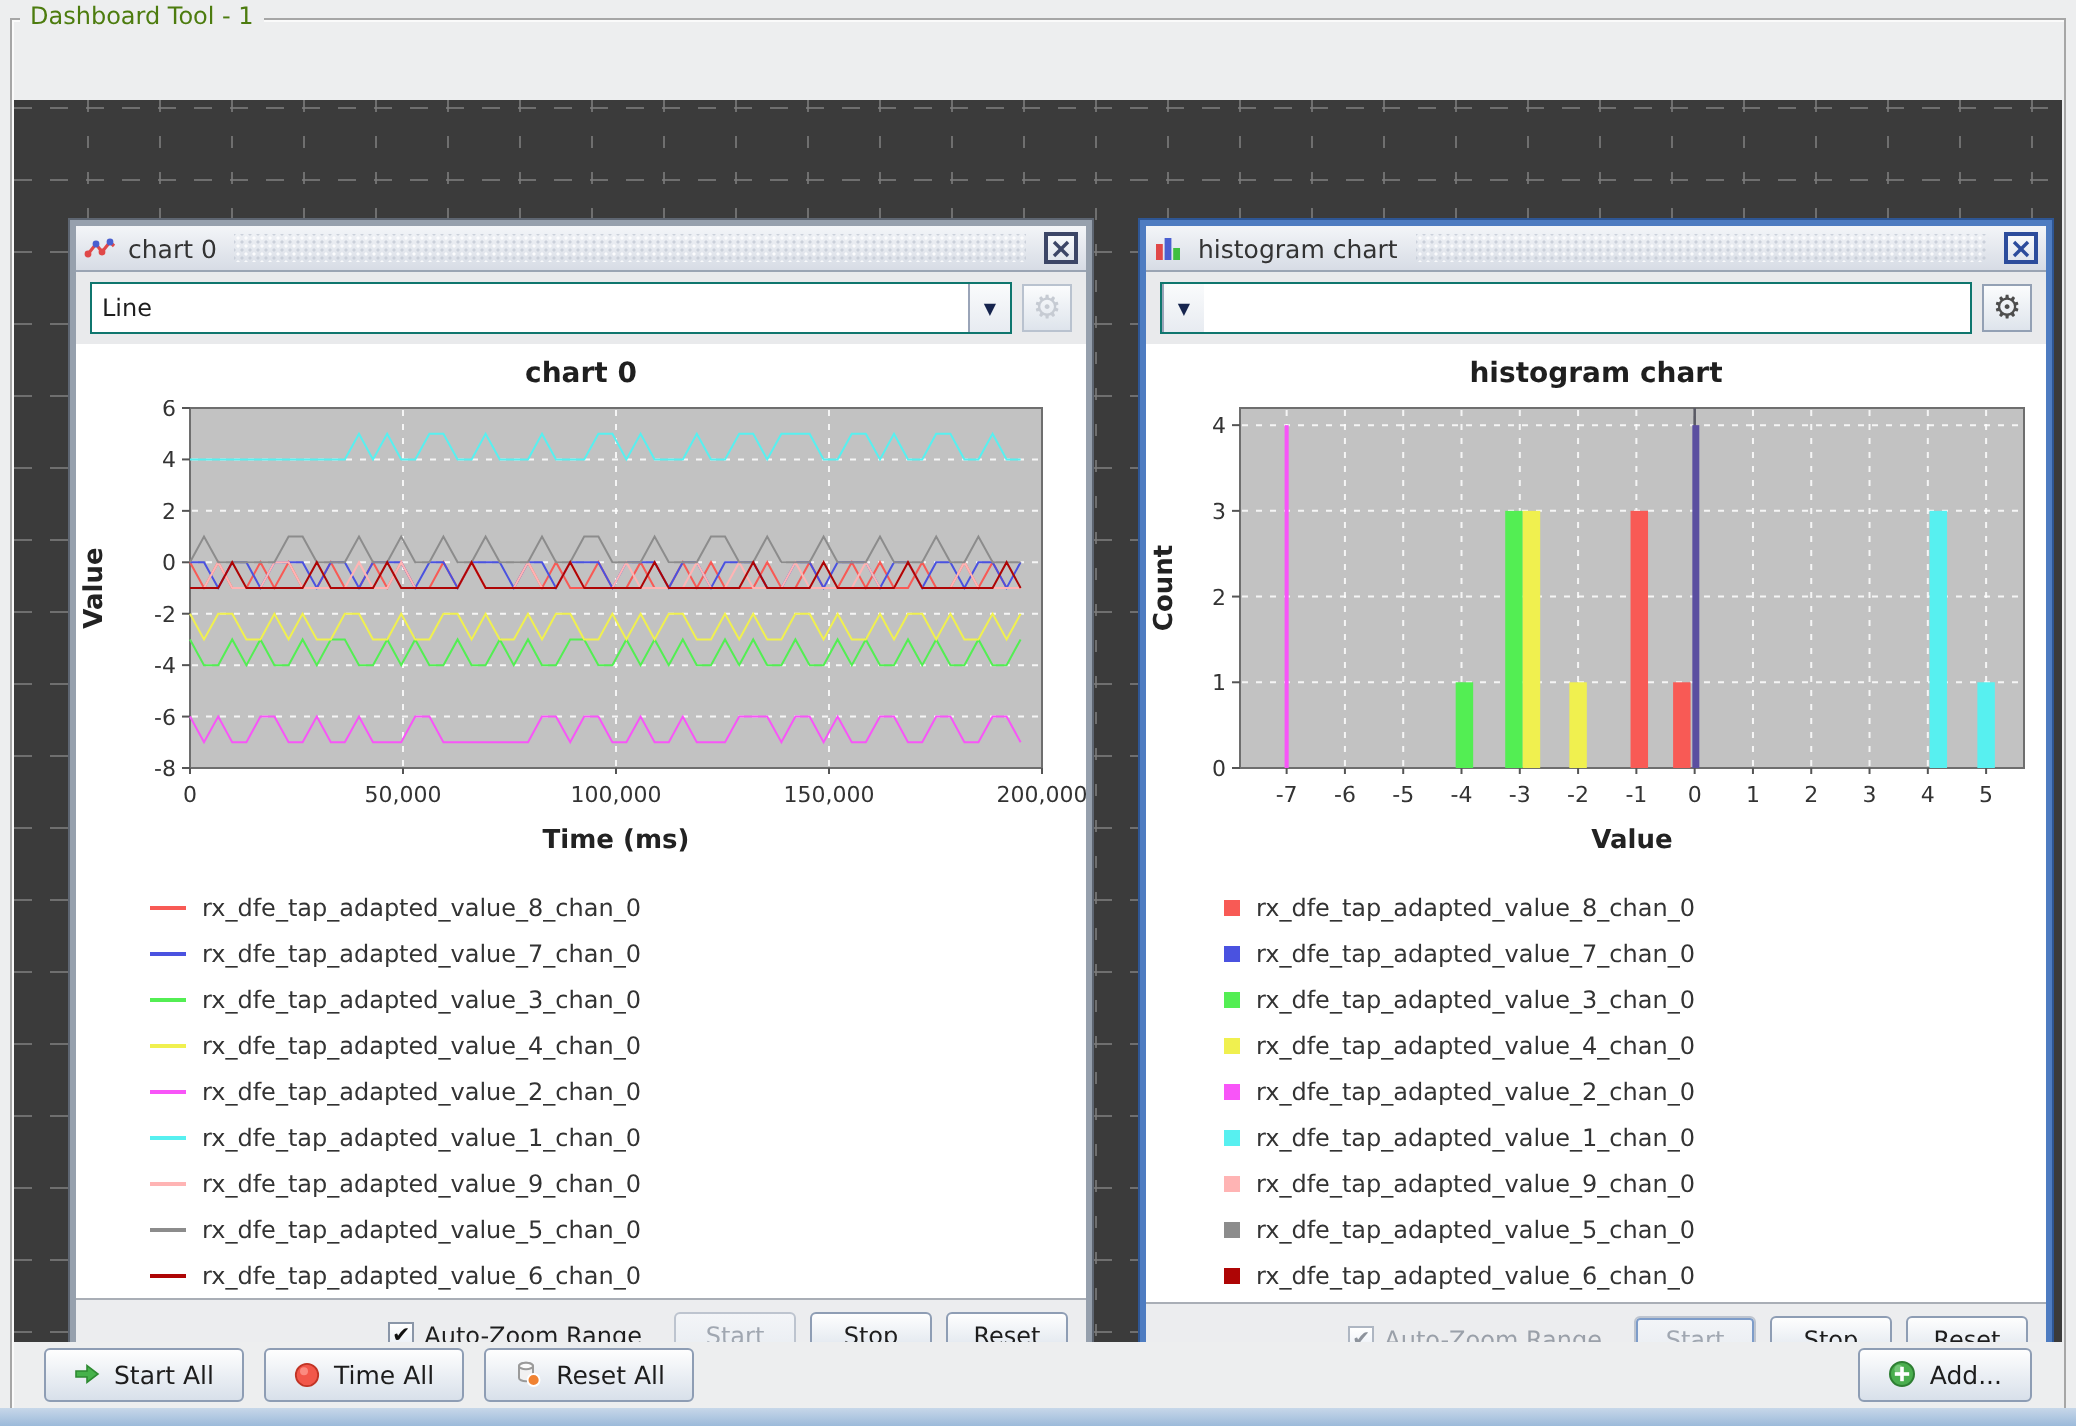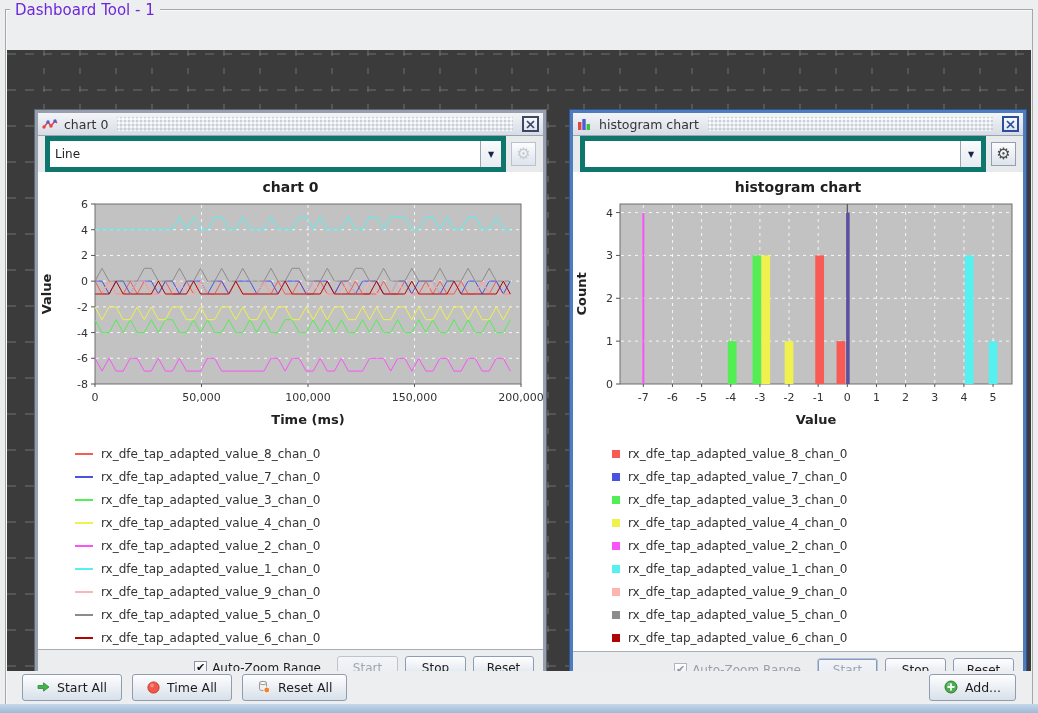--- a/index.html
+++ b/index.html
@@ -1,39 +1,39 @@
 <!DOCTYPE html>
 <html><head>
 <meta charset="utf-8">
 <style>
   * { box-sizing: border-box; margin: 0; padding: 0; }
   html,body { width:1038px; height:713px; overflow:hidden; }
   body { position:relative; background:#EDEEEF; font-family:"DejaVu Sans", sans-serif; }
 
-  .window-title { position:absolute; left:10px; top:1px; font-size:15px; color:#6d28d9; background:#EDEEEF; padding:0 5px; z-index:3; }
+  .window-title { position:absolute; left:10px; top:1px; font-size:12px; color:#4d7c0f; background:#EDEEEF; padding:0 5px; z-index:3; }
   .etched { position:absolute; left:5px; right:5px; top:9px; bottom:6px; border:1px solid #A6A6A6; box-shadow:inset 1px 1px 0 #FAFAFA; z-index:1; }
 
   .desktop { position:absolute; left:7px; top:18px; width:1024px; height:650px; background:#3B3B3B; z-index:2;margin-top:32px; }
   .desktop-grid { position:absolute; inset:0; }
 
   
   .iframe { position:absolute; display:flex; flex-direction:column; background:#ECEDEF; }
   .iframe.inactive { border:3px solid #96A0AD; box-shadow:0 0 0 1px #5E6672; }
   .iframe.active   { border:3px solid #4E7CC1; box-shadow:0 0 0 1px #2E5694; }
 
   .titlebar { height:23px; flex:0 0 23px; background:linear-gradient(#F3F5F8,#D7DCE5); border-bottom:1px solid #9AA4B3; display:flex; align-items:center; gap:5px; padding:0 4px; }
   .title-icon { width:17px; height:14px; display:flex; }
   .title-text { font-size:12.5px; color:#333; white-space:nowrap; }
   .tb-texture { flex:1; height:14px; margin:0 4px; background-image:radial-gradient(#FFFFFF 26%, rgba(0,0,0,0) 30%), radial-gradient(#C6CCD7 26%, rgba(0,0,0,0) 30%); background-size:4px 4px; background-position:0 0, 2px 2px; opacity:.85; }
   .close-btn { width:17px; height:16px; background:linear-gradient(#F7F9FB,#E1E6EE); display:flex; align-items:center; justify-content:center; }
   .inactive .close-btn { border:2px solid #3C4667; color:#3C4667; }
   .active .close-btn { border:2px solid #2C4C9C; color:#2C4C9C; }
 
   .toolbar-row { height:36px; flex:0 0 36px; background:#E9EAEC; display:flex; align-items:center; gap:5px; padding:0 7px; }
-  .combo { flex:1; height:36px; background:#FFF; border:5px solid #0f766e; display:flex; align-items:stretch; font-size:12px; color:#1E1E1E;justify-content:flex-end; }
+  .combo { flex:1; height:26px; background:#FFF; border:1px solid #0f766e; display:flex; align-items:stretch; font-size:12px; color:#1E1E1E; }
   .combo .val { flex:1; display:flex; align-items:center; padding-left:5px; }
   .combo .arrow { width:21px; border-left:1px solid #9AA4B8; display:flex; align-items:center; justify-content:center; font-size:8px; color:#16244E; background:linear-gradient(#FAFBFC,#E7EBF1); }
   .gear-btn { width:25px; height:24px; border:1px solid #93A0B4; background:linear-gradient(#FBFCFD,#DEE4EC); display:flex; align-items:center; justify-content:center; font-size:16px; line-height:1; }
   .gear-btn.disabled { color:#C6CBD3; border-color:#B9C2CF; }
   .gear-btn.enabled { color:#4D4D4D; }
 
   .chart-panel { flex:1; background:#FFF; display:flex; flex-direction:column; overflow:hidden; }
   .chart-title { text-align:center; font-weight:bold; font-size:14px; color:#1F1F1F; padding:7px 0 1px; flex:0 0 28px; }
   svg.chart { display:block; flex:0 0 auto; font-family:"DejaVu Sans",sans-serif; }
 

